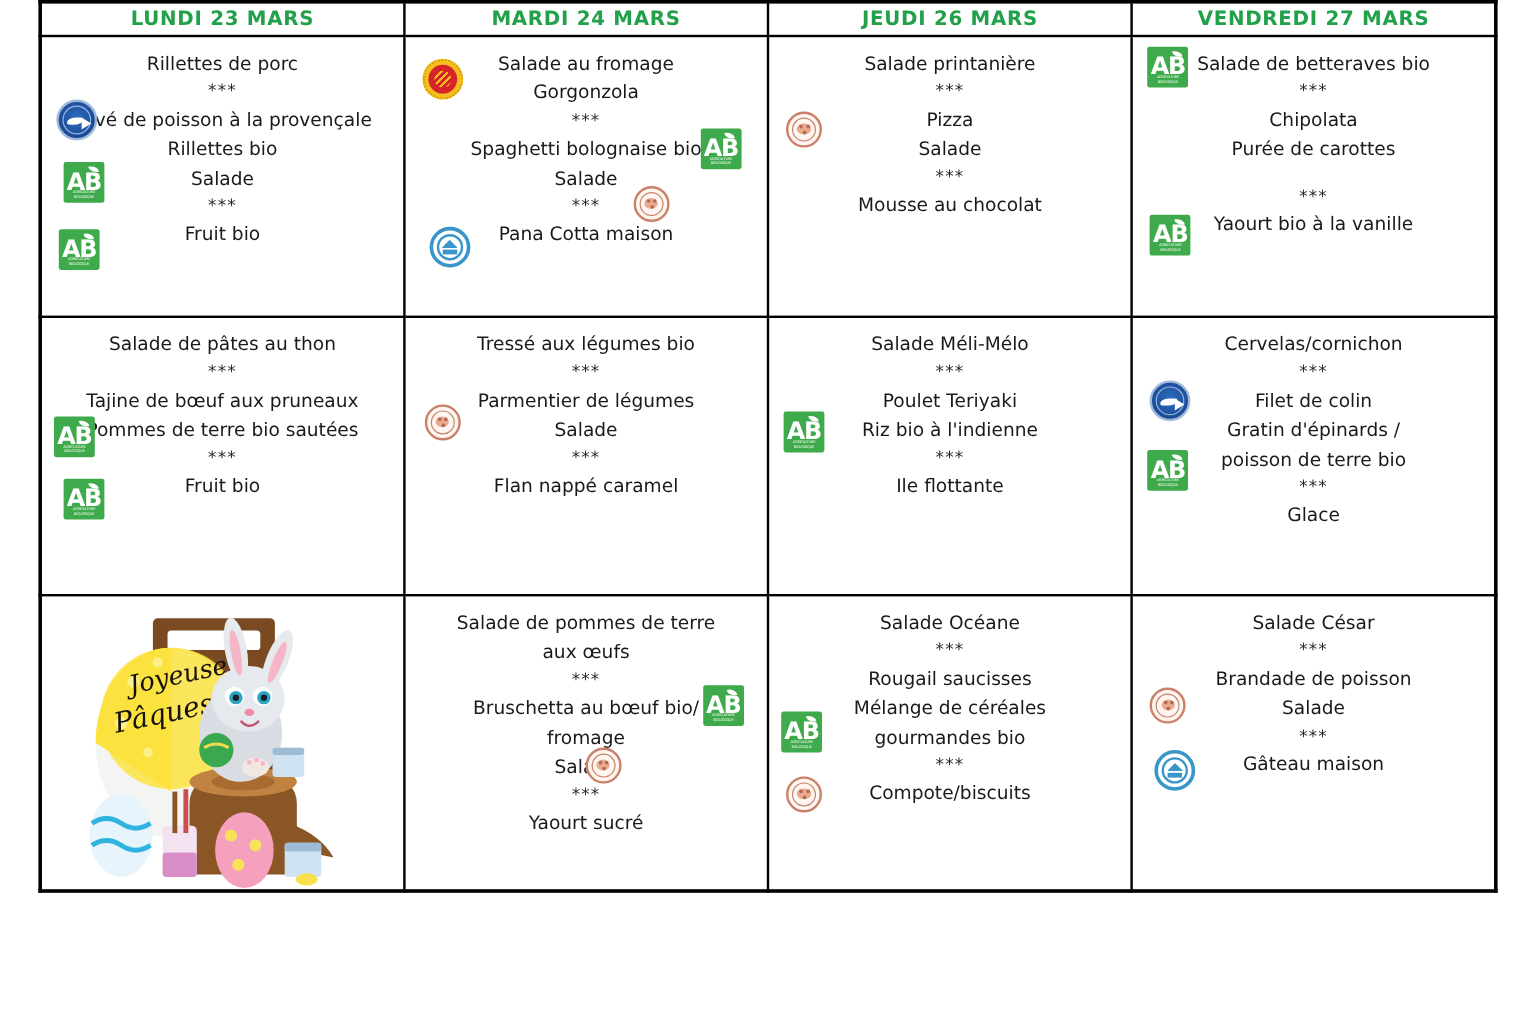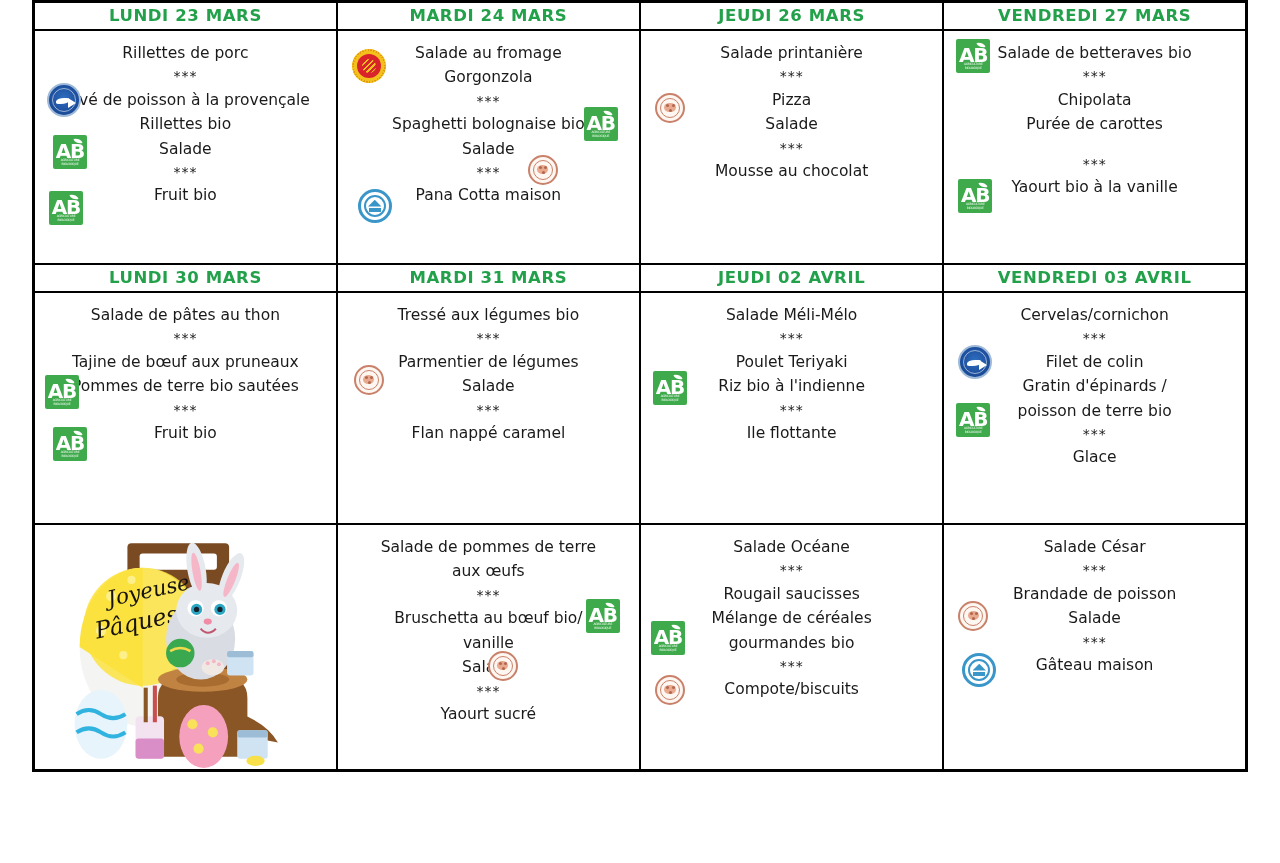--- a/index.html
+++ b/index.html
@@ -435,26 +435,20 @@
                 <div class="dish">Salade de betteraves bio</div>
                 <div class="dish sep">***</div>
                 <div class="dish">Chipolata</div>
                 <div class="dish">Purée de carottes</div>
                 <div class="spacer"></div>
                 <div class="dish sep">***</div>
                 <div class="dish">Yaourt bio à la vanille</div>
               </div>
             </div>
           </td>
-        </tr>
-        <tr>
-          <td class="day-header">LUNDI 30 MARS</td>
-          <td class="day-header">MARDI 31 MARS</td>
-          <td class="day-header">JEUDI 02 AVRIL</td>
-          <td class="day-header">VENDREDI 03 AVRIL</td>
         </tr>
         <tr>
           <td>
             <div class="cell cell-r2">
               <div class="badge" style="left: 10px; top: 82px;">
                 <div class="ab-logo" style="width: 100%; height: 100%;">
                   <div class="ab-leaf"></div>
                   <div class="ab-text">AB</div>
                   <div class="ab-sub">AGRICULTURE<br>BIOLOGIQUE</div>
                 </div>
@@ -620,21 +614,21 @@
                   <div class="dot" style="top:36%;left:36%"></div>
                   <div class="dot" style="top:36%;left:56%"></div>
                   <div class="dot" style="top:52%;left:46%"></div>
                 </div>
               </div>
               <div class="dishes">
                 <div class="dish">Salade de pommes de terre</div>
                 <div class="dish">aux œufs</div>
                 <div class="dish sep">***</div>
                 <div class="dish">Bruschetta au bœuf bio/</div>
-                <div class="dish">vanille</div>
+                <div class="dish">fromage</div>
                 <div class="dish">Salade</div>
                 <div class="dish sep">***</div>
                 <div class="dish">Yaourt sucré</div>
               </div>
             </div>
           </td>
           <td>
             <div class="cell cell-r3">
               <div class="badge" style="left: 10px; top: 96px;">
                 <div class="ab-logo" style="width: 100%; height: 100%;">

